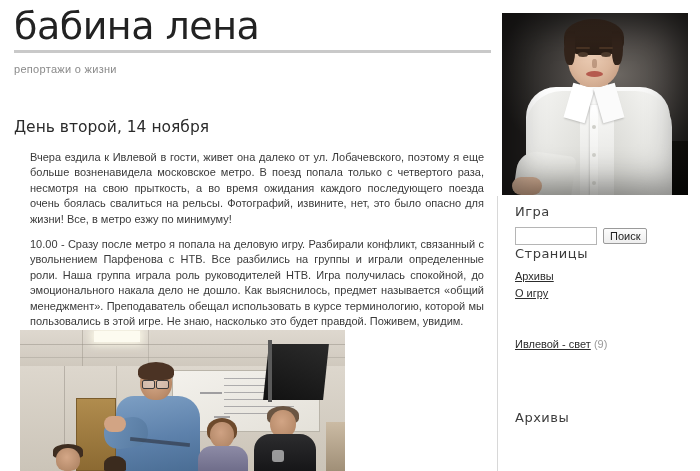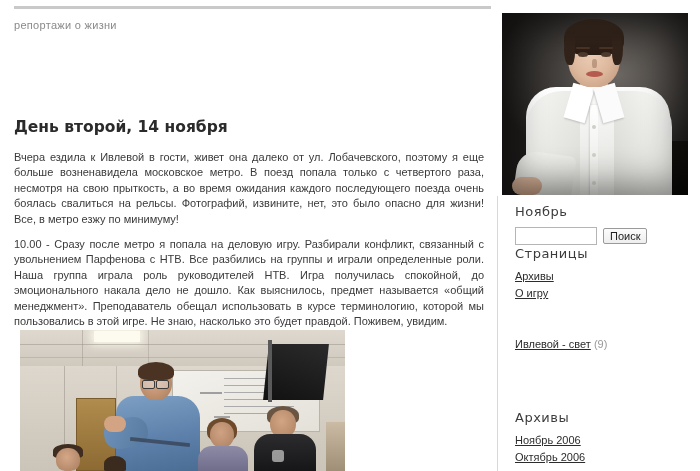--- a/index.html
+++ b/index.html
@@ -53,27 +53,27 @@
 
   
   .content {
     position: absolute;
     left: 14px;
     top: 118px;
     width: 470px;
   }
   .post-title {
     font-size: 15.5px;
-    font-weight: 700;
+    font-weight: 400;
     color: #2b2b2b;
     margin: 0 0 14px 0;
     font-family: "DejaVu Sans", sans-serif;
   }
   .post-body p {
-    margin: 0 0 10px 0;
+    margin: 0 0 10px 16px;
     font-size: 11px;
     line-height: 15.4px;
     text-align: justify;
     color: #3a3a3a;
   }
 
   
   .post-photo {
     position: absolute;
     left: 6px;
@@ -407,20 +407,21 @@
   #w-pages     { top: 246px; }
   #w-cats      { top: 337px; }
   #w-archives  { top: 410px; }
 </style>
 </head>
 <body>
 
 <div class="page">
 
   <div class="header">
+    <h1 class="blog-title">бабина лена</h1>
     <div class="title-rule"></div>
     <div class="blog-tagline">репортажи о жизни</div>
   </div>
 
   <div class="content">
     <h2 class="post-title">День второй, 14 ноября</h2>
     <div class="post-body">
       <p>Вчера ездила к Ивлевой в гости, живет она далеко от ул. Лобачевского, поэтому я еще больше возненавидела московское метро. В поезд попала только с четвертого раза, несмотря на свою прыткость, а во время ожидания каждого последующего поезда очень боялась свалиться на рельсы. Фотографий, извините, нет, это было опасно для жизни! Все, в метро езжу по минимуму!</p>
       <p>10.00 - Сразу после метро я попала на деловую игру. Разбирали конфликт, связанный с увольнением Парфенова с НТВ. Все разбились на группы и играли определенные роли. Наша группа играла роль руководителей НТВ. Игра получилась спокойной, до эмоционального накала дело не дошло. Как выяснилось, предмет называется «общий менеджмент». Преподаватель обещал использовать в курсе терминологию, которой мы пользовались в этой игре. Не знаю, насколько это будет правдой. Поживем, увидим.</p>
     </div>
@@ -490,21 +491,21 @@
       <div class="pt pt-brow-l"></div>
       <div class="pt pt-brow-r"></div>
       <div class="pt pt-eye-l"></div>
       <div class="pt pt-eye-r"></div>
       <div class="pt pt-nose"></div>
       <div class="pt pt-lip"></div>
       <div class="pt pt-vignette"></div>
     </div>
 
     <div class="widget" id="w-search">
-      <h3 class="widget-title">Ноябрь</h3>
+      <h3 class="widget-title">Игра</h3>
       <div class="search-row">
         <input class="search-input" type="text" placeholder="" style="">
         <button class="search-button">Поиск</button>
       </div>
     </div>
 
     <div class="widget" id="w-pages">
       <h3 class="widget-title">Страницы</h3>
       <ul class="w-list">
         <li>
@@ -520,24 +521,16 @@
       <ul class="w-list">
         <li>
           <a class="w-link">Ивлевой - свет</a>
           <span class="w-count">(9)</span>
         </li>
       </ul>
     </div>
 
     <div class="widget" id="w-archives">
       <h3 class="widget-title">Архивы</h3>
-      <ul class="w-list">
-        <li>
-          <a class="w-link">Ноябрь 2006</a>
-        </li>
-        <li>
-          <a class="w-link">Октябрь 2006</a>
-        </li>
-      </ul>
     </div>
 
   </div>
 </div>
 
 </body></html>

